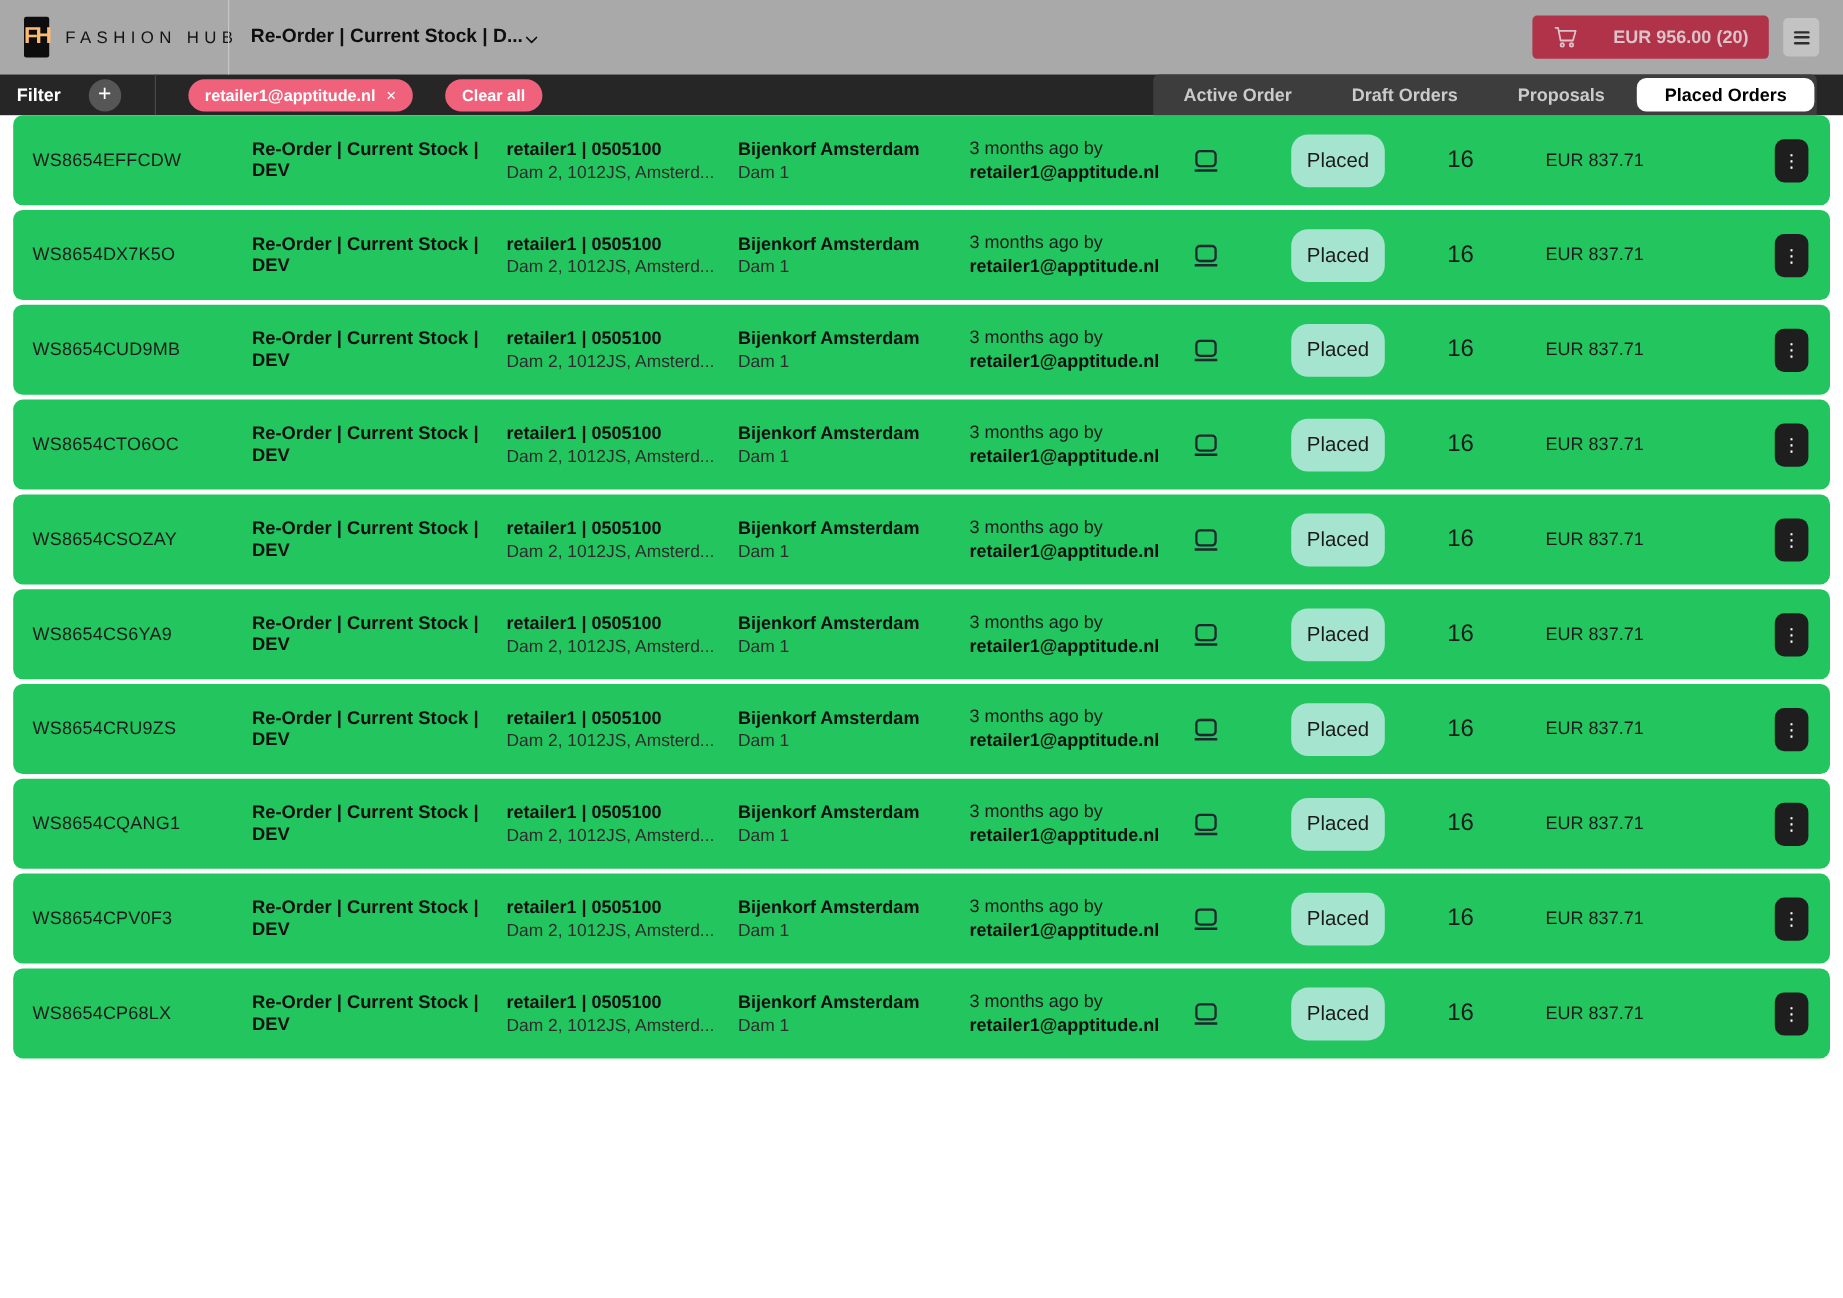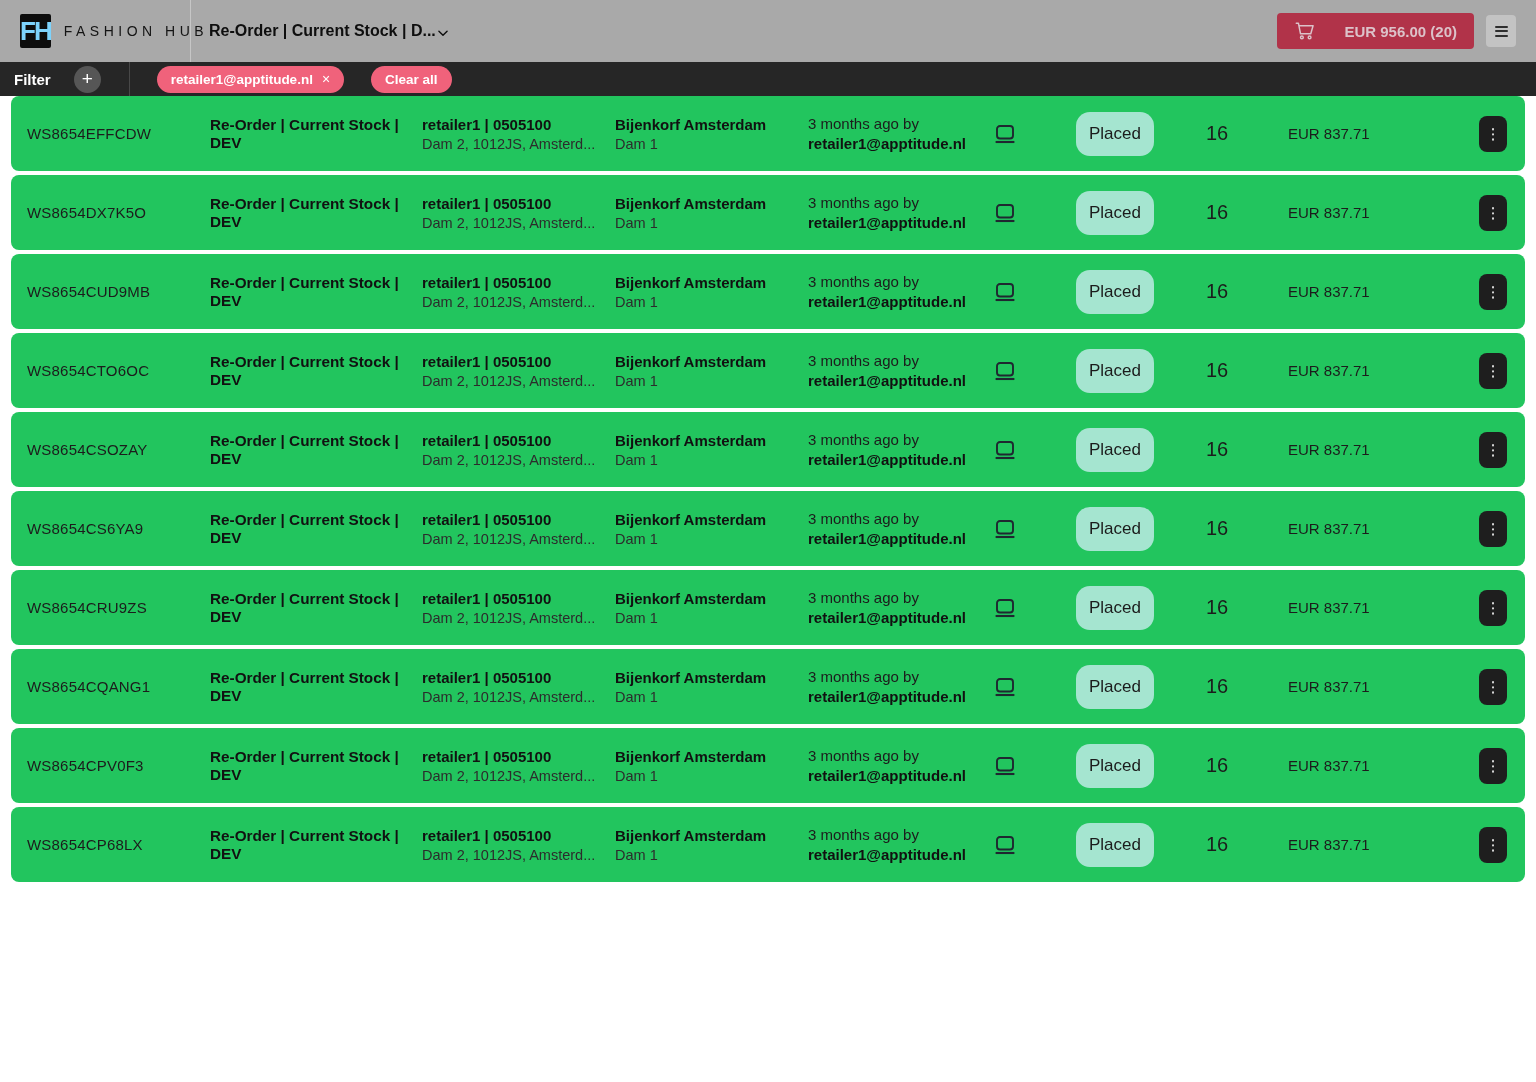--- a/index.html
+++ b/index.html
@@ -2,22 +2,22 @@
 <html><head>
 <meta charset="utf-8">
 <style>
   * { margin:0; padding:0; box-sizing:border-box; }
   html,body { width:1536px; height:1082px; background:#ffffff; overflow:hidden;
     font-family:"Liberation Sans","DejaVu Sans",sans-serif; }
 
   
   .topbar { height:62px; background:#a9a9a9; display:flex; align-items:center; }
   .brand { display:flex; align-items:center; padding-left:20px; width:190px; flex:0 0 auto; }
-  .logo { width:34px; height:34px; background:#0d0d0d; border-radius:2px; color:#7dd3fc;
-    display:grid; place-items:center; font-weight:700; font-size:26px; letter-spacing:-2px; }
+  .logo { width:34px; height:34px; background:#0d0d0d; border-radius:2px; color:#fdba74;
+    display:grid; place-items:center; font-weight:700; font-size:19px; letter-spacing:-2px; }
   .brand-name { margin-left:13px; font-size:14px; letter-spacing:4.5px; color:#141414; font-weight:500; white-space:nowrap; }
   .topbar-divider { width:1px; height:62px; background:#c6c6c6; flex:0 0 auto; }
   .collection-selector { display:flex; align-items:flex-end; margin-left:18px;
     background:none; border:none; cursor:pointer; font-family:inherit;
     font-weight:700; font-size:16px; color:#0e0e0e; }
   .spacer { flex:1; }
   .cart-button { display:flex; align-items:center; gap:28px; height:36px; padding:0 17px;
     background:#b13349; border:none; border-radius:4px; cursor:pointer; font-family:inherit;
     color:#dcc2c9; font-weight:700; font-size:15px; }
   .menu-button { width:30px; height:32px; margin:0 20px 0 12px; background:#c3c3c3; border:none;
@@ -110,20 +110,26 @@
   <button class="add-filter">
       <span>+</span>
     </button>
   <div class="filter-divider"></div>
   <button class="chip">
     <span>retailer1@apptitude.nl</span>
     <span class="x">×</span>
   </button>
   <button class="chip">Clear all</button>
 
+  <nav class="tabs">
+    <button class="tab">Active Order</button>
+    <button class="tab">Draft Orders</button>
+    <button class="tab">Proposals</button>
+    <button class="tab active">Placed Orders</button>
+  </nav>
 </div>
 
 <main>
 
   <div id="rows">
     <div class="grid-cols row">
       <div class="cell-order">WS8654EFFCDW</div>
       <div class="cell-bold">Re-Order | Current Stock | DEV</div>
       <div class="two-line">
         <div class="l1">retailer1 | 0505100</div>

